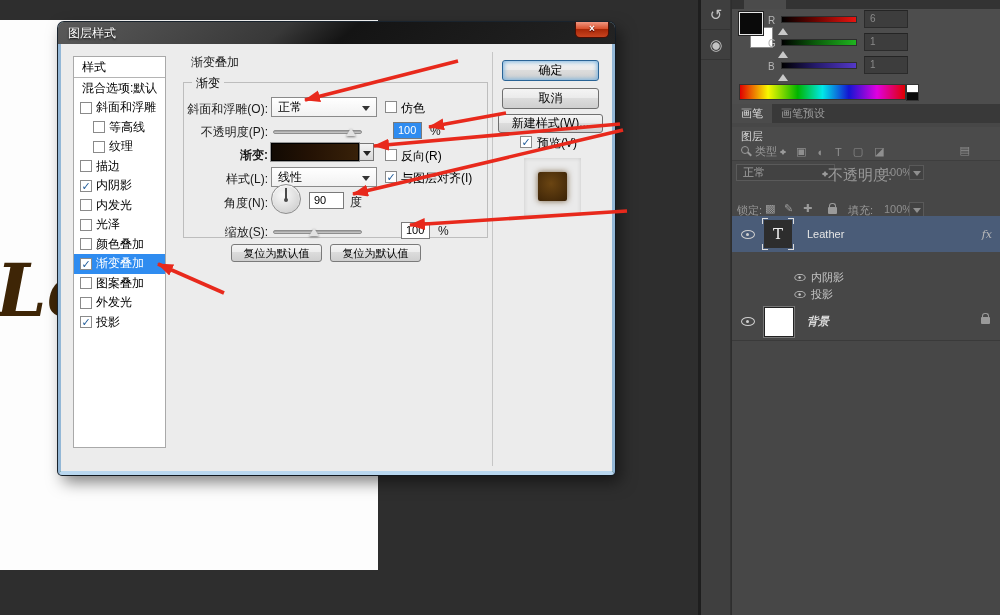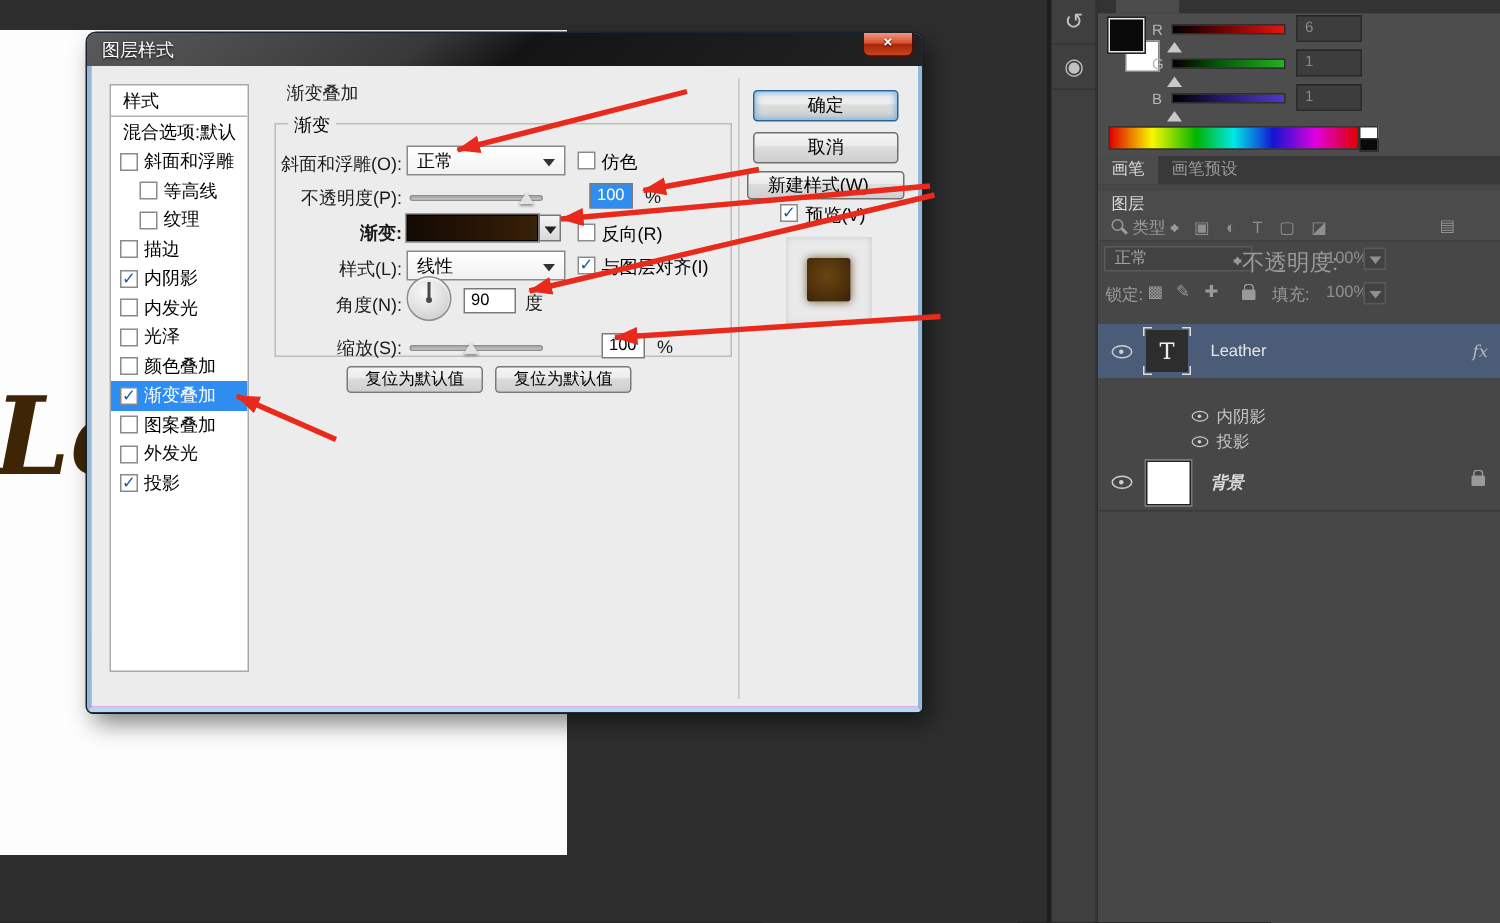--- a/index.html
+++ b/index.html
@@ -8,21 +8,21 @@
     font-family:"Liberation Sans","DejaVu Sans",sans-serif;font-size:12px;color:#000;}
 
   
   #canvas{position:absolute;left:0;top:20px;width:378px;height:550px;background:#fdfdfd;}
   #le-text{position:absolute;left:-4px;top:228px;font-family:"DejaVu Serif","Liberation Serif",serif;
     font-style:italic;font-weight:700;font-size:72px;color:#3e2506;}
 
   
   .dialog{position:absolute;left:58px;top:22px;width:557px;height:453px;
     border:3px solid #93b7d6;border-top:none;border-bottom:4px solid #b9d7ef;
-    border-radius:6px 6px 4px 4px;background:#d946ef;
+    border-radius:6px 6px 4px 4px;background:#4d7c0f;
     box-shadow:5px 7px 16px rgba(0,0,0,.5), 0 0 0 1px #1c2732;}
   .titlebar{position:absolute;left:-3px;top:0;width:557px;height:22px;border-radius:6px 6px 0 0;
     background:linear-gradient(140deg,#5a5a5a 0%,#383838 40%,#141414 52%,#232323 100%);
     color:#fff;line-height:22px;padding-left:10px;font-size:12px;text-shadow:0 1px 2px #000;}
   .close-btn{position:absolute;right:6px;top:0;width:34px;height:16px;border-radius:0 0 5px 5px;
     background:linear-gradient(#f09781 0%,#d8502c 45%,#a82808 50%,#c84420 100%);
     border:1px solid #4a0f05;border-top:none;color:#fff;font-size:10px;font-weight:700;
     text-align:center;line-height:14px;text-shadow:0 1px 1px #400;}
   .client{position:absolute;left:0;top:22px;right:0;bottom:0;background:#ececec;}
 
@@ -127,21 +127,21 @@
 
   #blend-row{position:absolute;left:0;top:162px;width:268px;height:22px;}
   #ly-mode{position:absolute;left:4px;top:2px;width:99px;height:17px;background:#424242;border:1px solid #5a5a5a;
     color:#a2a2a2;font-size:11px;line-height:15px;padding-left:6px;}
   #ly-mode .updn{right:4px;top:3px;}
   #ly-op-label{position:absolute;left:96px;top:4px;color:#9a9a9a;font-size:15px;}
   #ly-op-val{position:absolute;left:152px;top:4px;color:#8f8f8f;font-size:11px;}
   .dd-btn{position:absolute;width:15px;height:15px;background:#424242;border:1px solid #5a5a5a;}
   .dd-btn span{position:absolute;left:3px;top:5px;width:0;height:0;border:4px solid transparent;border-top:5px solid #8f8f8f;}
   #ly-op-btn{left:177px;top:3px;}
-  #lock-row{position:absolute;left:0;top:185px;width:268px;height:22px;text-decoration:underline;}
+  #lock-row{position:absolute;left:0;top:199px;width:268px;height:22px;text-decoration:underline;}
   #lock-label{position:absolute;left:5px;top:4px;color:#9a9a9a;font-size:11px;}
   .lk{position:absolute;top:3px;color:#9a9a9a;font-size:11px;}
   .lockicon{position:absolute;width:9px;height:7px;background:#9a9a9a;border-radius:1px;}
   .lockicon:before{content:"";position:absolute;top:-4px;left:1px;width:5px;height:4px;
     border:1.5px solid #9a9a9a;border-bottom:none;border-radius:3px 3px 0 0;}
   #fill-label{position:absolute;left:116px;top:4px;color:#9a9a9a;font-size:11px;}
   #fill-val{position:absolute;left:152px;top:4px;color:#8f8f8f;font-size:11px;}
   #fill-btn{left:177px;top:3px;}
 
   .eye{position:relative;width:14px;height:9px;border:1px solid #cfcfcf;border-radius:55% 55%;flex:none;}

